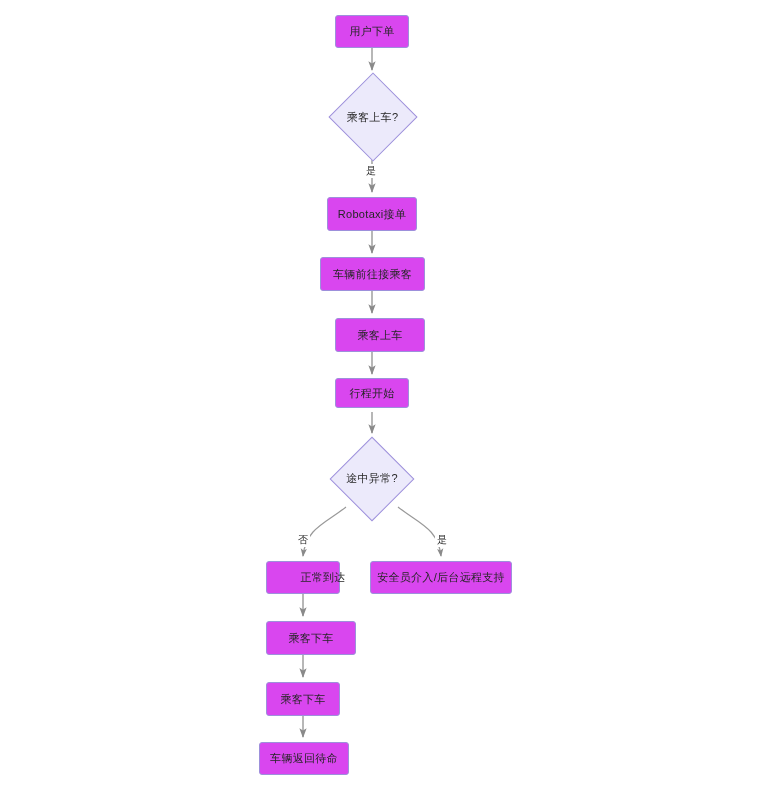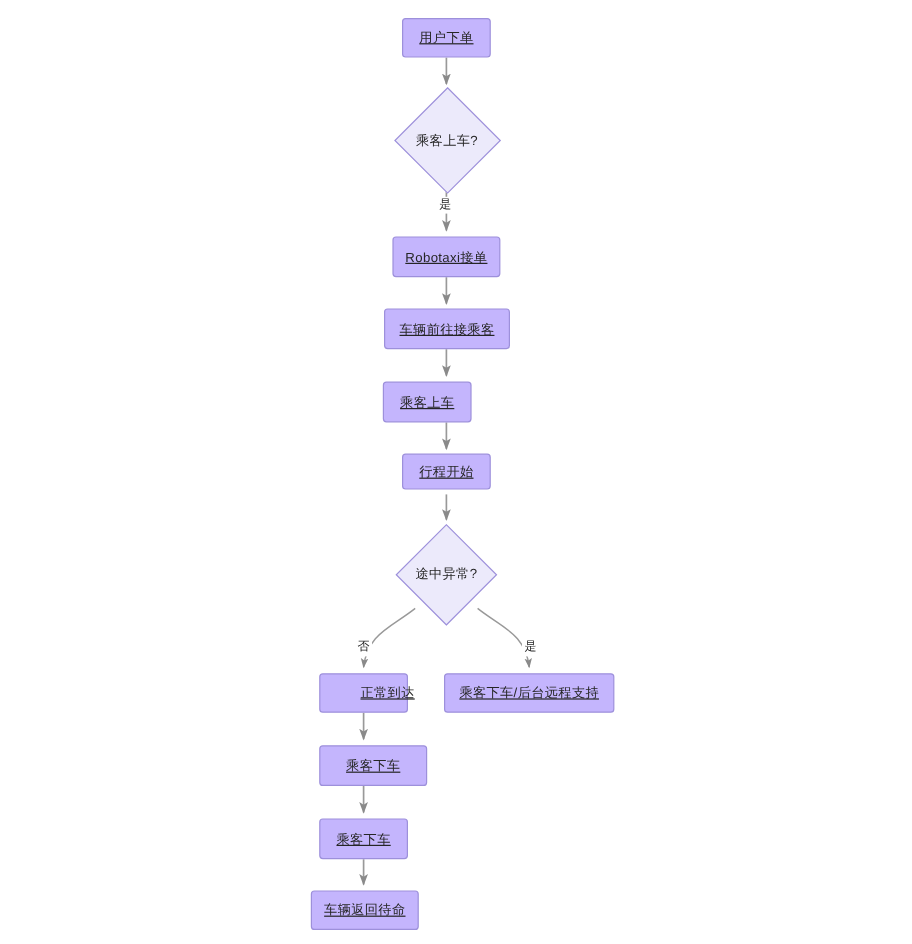--- a/index.html
+++ b/index.html
@@ -25,31 +25,30 @@
     position: absolute;
     left: 0;
     top: 0;
     width: 760px;
     height: 787px;
     pointer-events: none;
   }
   .node {
     position: absolute;
     box-sizing: border-box;
-    background: #c4b5fd;
+    background: #d946ef;
     border: 1px solid #9D90DB;
     border-radius: 3px;
     display: flex;
     align-items: center;
     justify-content: center;
     color: #262626;
     font-size: 11px;
     letter-spacing: 0.3px;
     white-space: nowrap;
-    text-decoration: underline;
   }
   .decision {
     position: absolute;
     box-sizing: border-box;
     display: flex;
     align-items: center;
     justify-content: center;
   }
   .decision .diamond-shape {
     position: absolute;
@@ -117,32 +116,32 @@
 
   <div class="decision" style="left:328px; top:75px; width:89px; height:84px;">
     <span class="diamond-shape" style="width:61px; height:61px;"></span>
     <span class="diamond-label">乘客上车?</span>
   </div>
 
   <div class="node" style="left:327px; top:197px; width:90px; height:34px;">Robotaxi接单</div>
 
   <div class="node" style="left:320px; top:257px; width:105px; height:34px;">车辆前往接乘客</div>
 
-  <div class="node" style="left:319px; top:318px; width:74px; height:34px;">乘客上车</div>
+  <div class="node" style="left:335px; top:318px; width:90px; height:34px;">乘客上车</div>
 
   <div class="node" style="left:335px; top:378px; width:74px; height:30px;">行程开始</div>
 
   <div class="decision" style="left:331px; top:437px; width:82px; height:83px;">
     <span class="diamond-shape" style="width:58px; height:58px;"></span>
     <span class="diamond-label">途中异常?</span>
   </div>
 
   <div class="node" style="left:266px; top:561px; width:74px; height:33px;padding-left:40px;">正常到达</div>
 
-  <div class="node" style="left:370px; top:561px; width:142px; height:33px;">乘客下车/后台远程支持</div>
+  <div class="node" style="left:370px; top:561px; width:142px; height:33px;">安全员介入/后台远程支持</div>
 
   <div class="node" style="left:266px; top:621px; width:90px; height:34px;">乘客下车</div>
 
   <div class="node" style="left:266px; top:682px; width:74px; height:34px;">乘客下车</div>
 
   <div class="node" style="left:259px; top:742px; width:90px; height:33px;">车辆返回待命</div>
 
   <span class="edge-label" style="left:364px; top:164px;">是</span>
 
   <span class="edge-label" style="left:296px; top:533px;">否</span>

